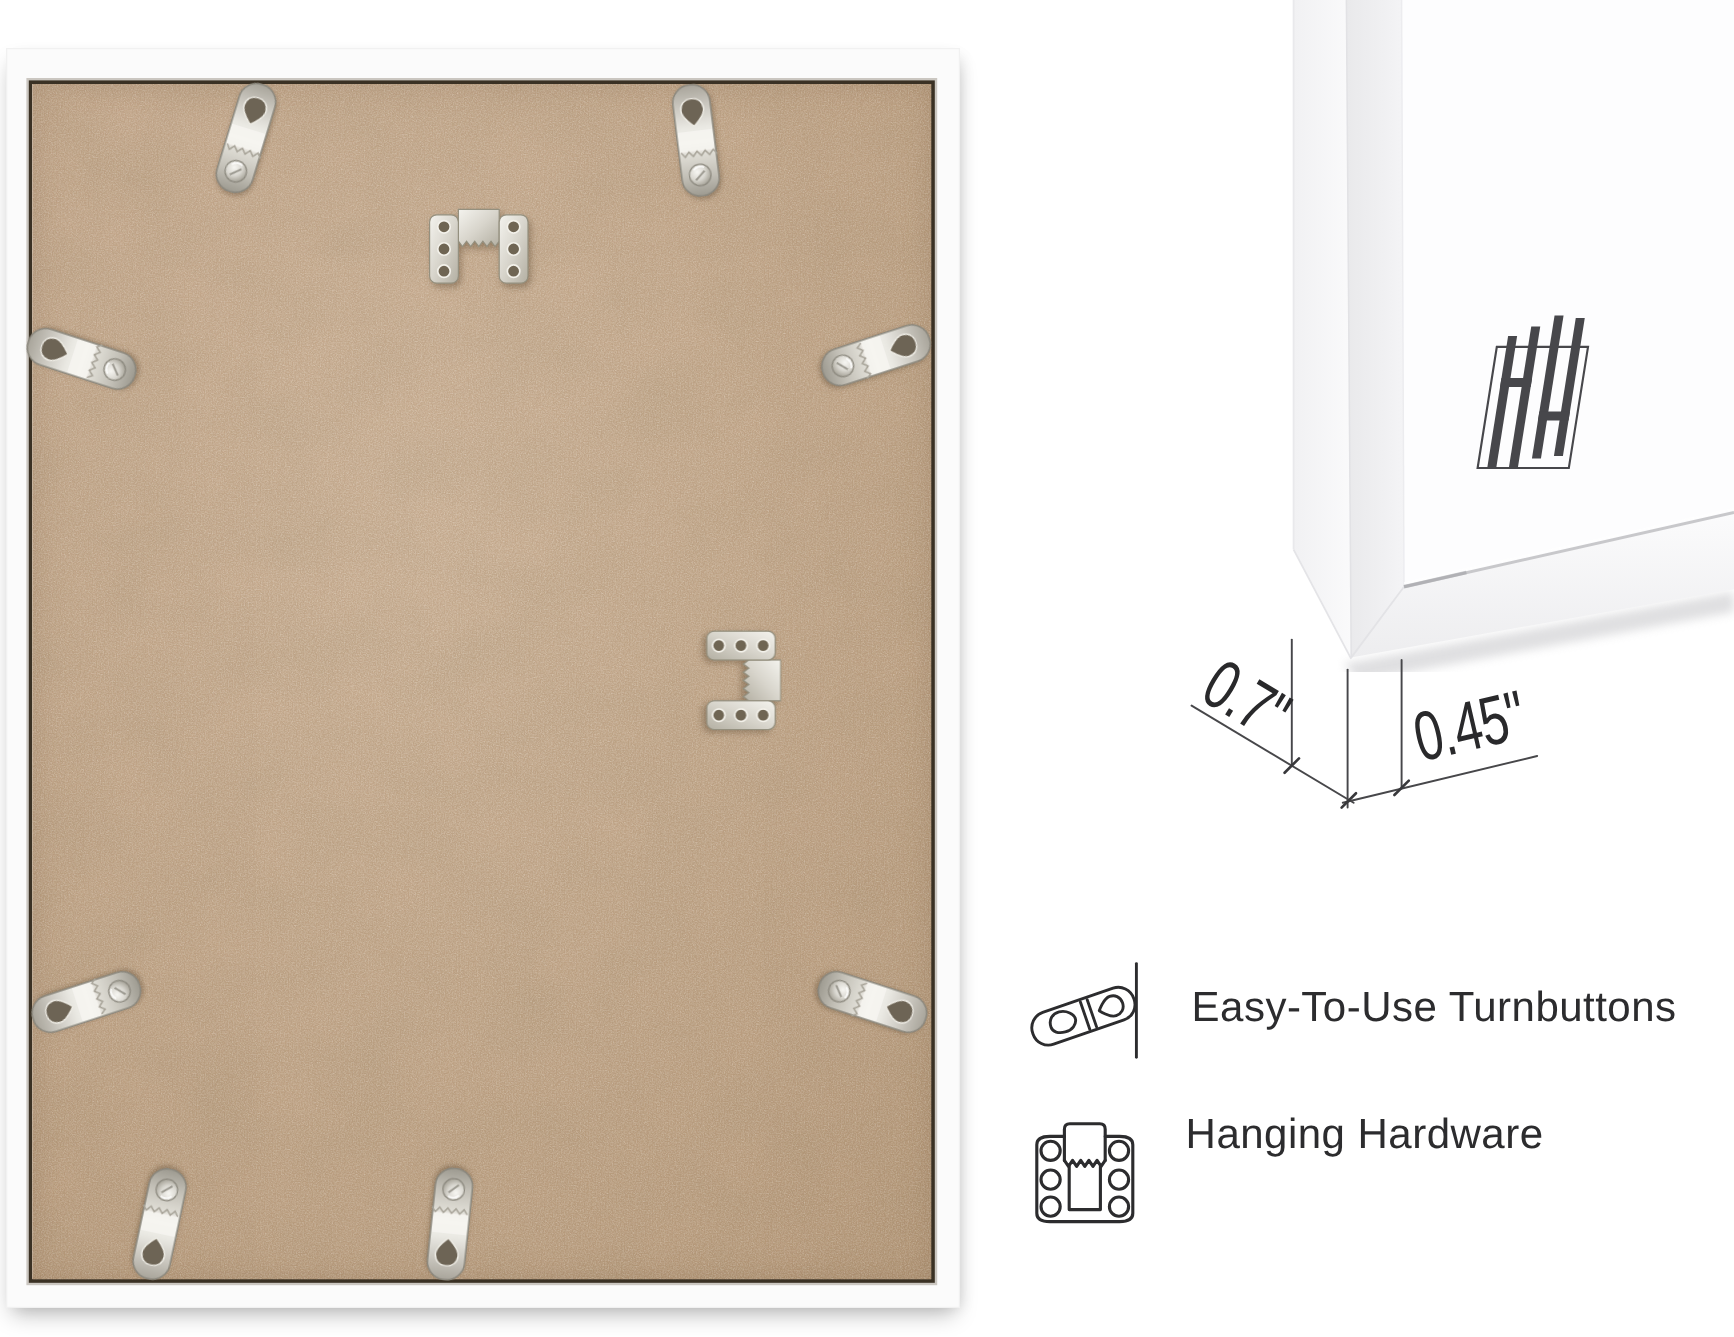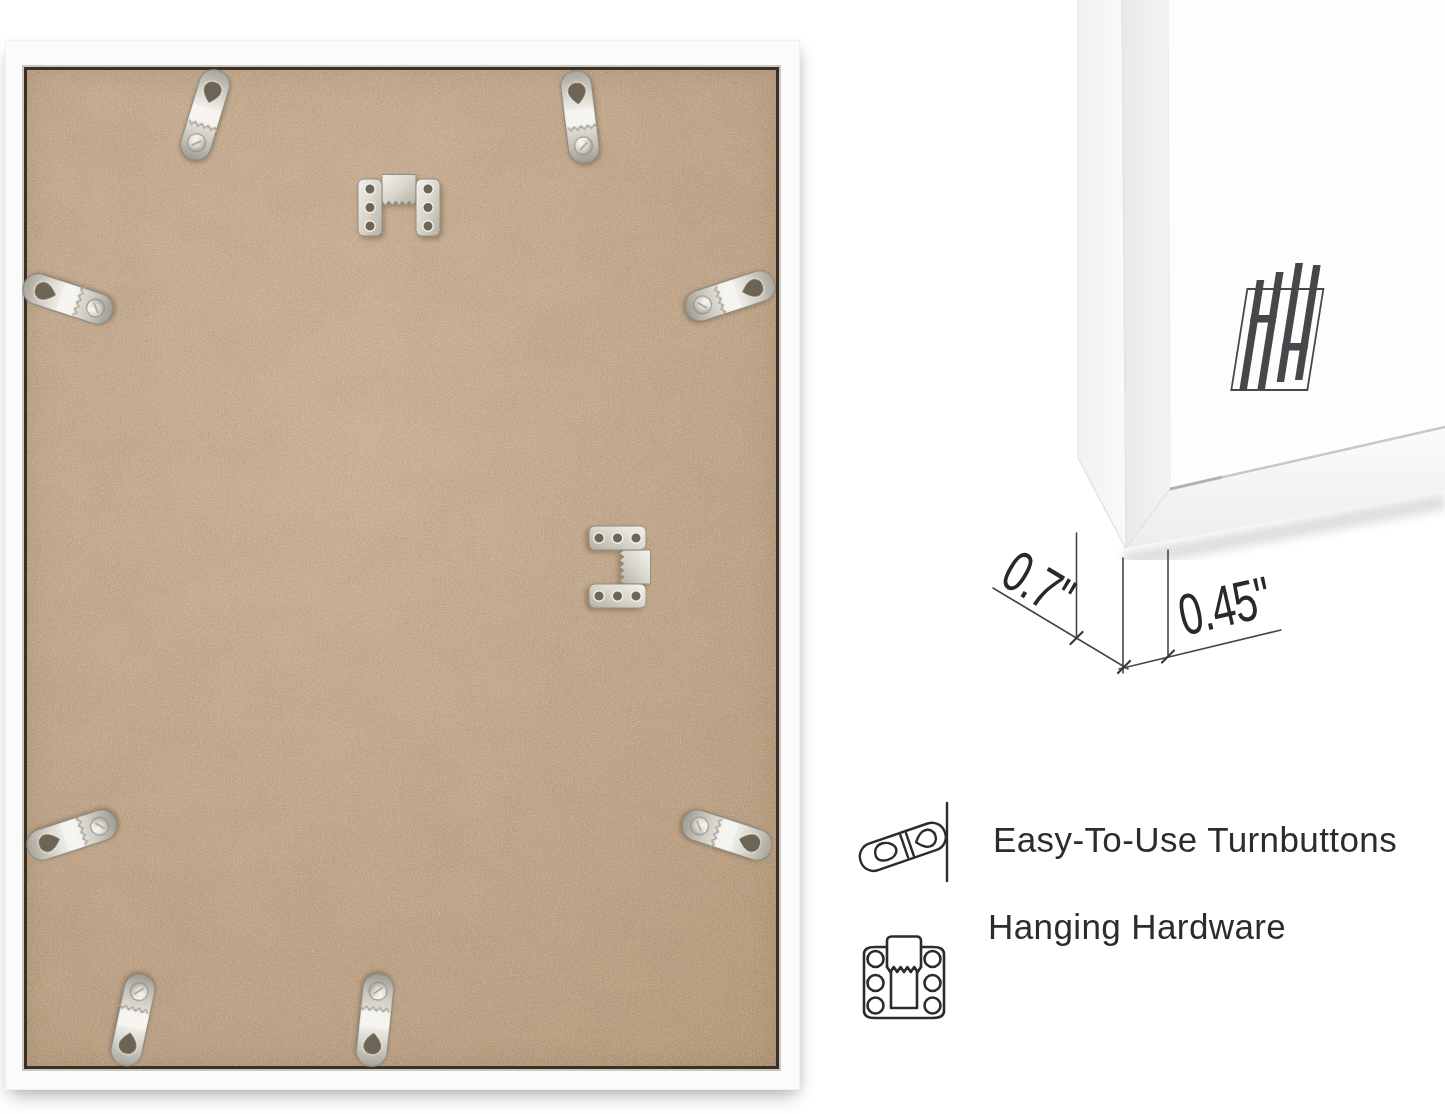--- a/index.html
+++ b/index.html
@@ -25,21 +25,21 @@
   .dim-text{position:absolute;width:124px;height:64px;display:flex;align-items:center;justify-content:center;
             font-size:58px;color:#29292b;white-space:nowrap;}
   .dim-text .cond{display:inline-block;transform:scaleX(.72);letter-spacing:-1px;}
   .dim-depth{left:977px;top:551px;transform:rotate(31deg);}
   .dim-face{left:1162px;top:573px;transform:rotate(-13deg);}
   
   .feat-icon{position:absolute;}
   .feat-label{position:absolute;font-size:35px;line-height:42px;color:#2c2c2e;
               letter-spacing:.4px;white-space:nowrap;}
   .lbl-1{left:993px;top:819px;}
-  .lbl-2{left:988px;top:906px;}
+  .lbl-2{left:988px;top:925px;}
   .ico-1{left:850px;top:798px;}
   .ico-2{left:854px;top:932px;}
 </style>
 </head>
 <body>
 
 <div class="canvas">
 
   <svg width="0" height="0" style="position:absolute" aria-hidden="true">
     <defs>

